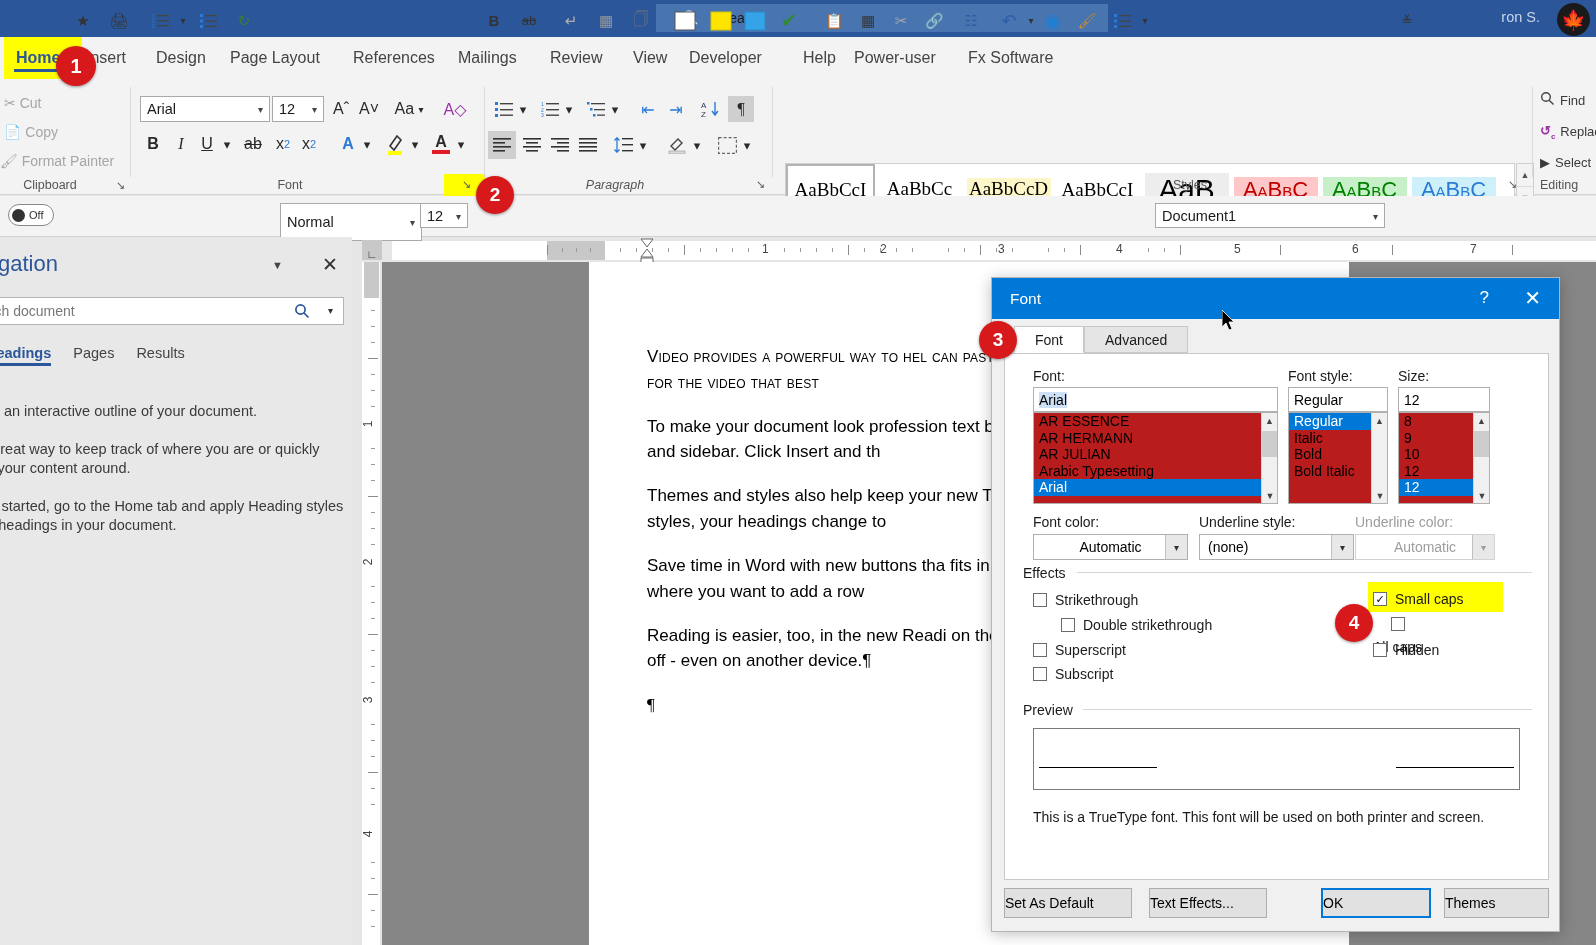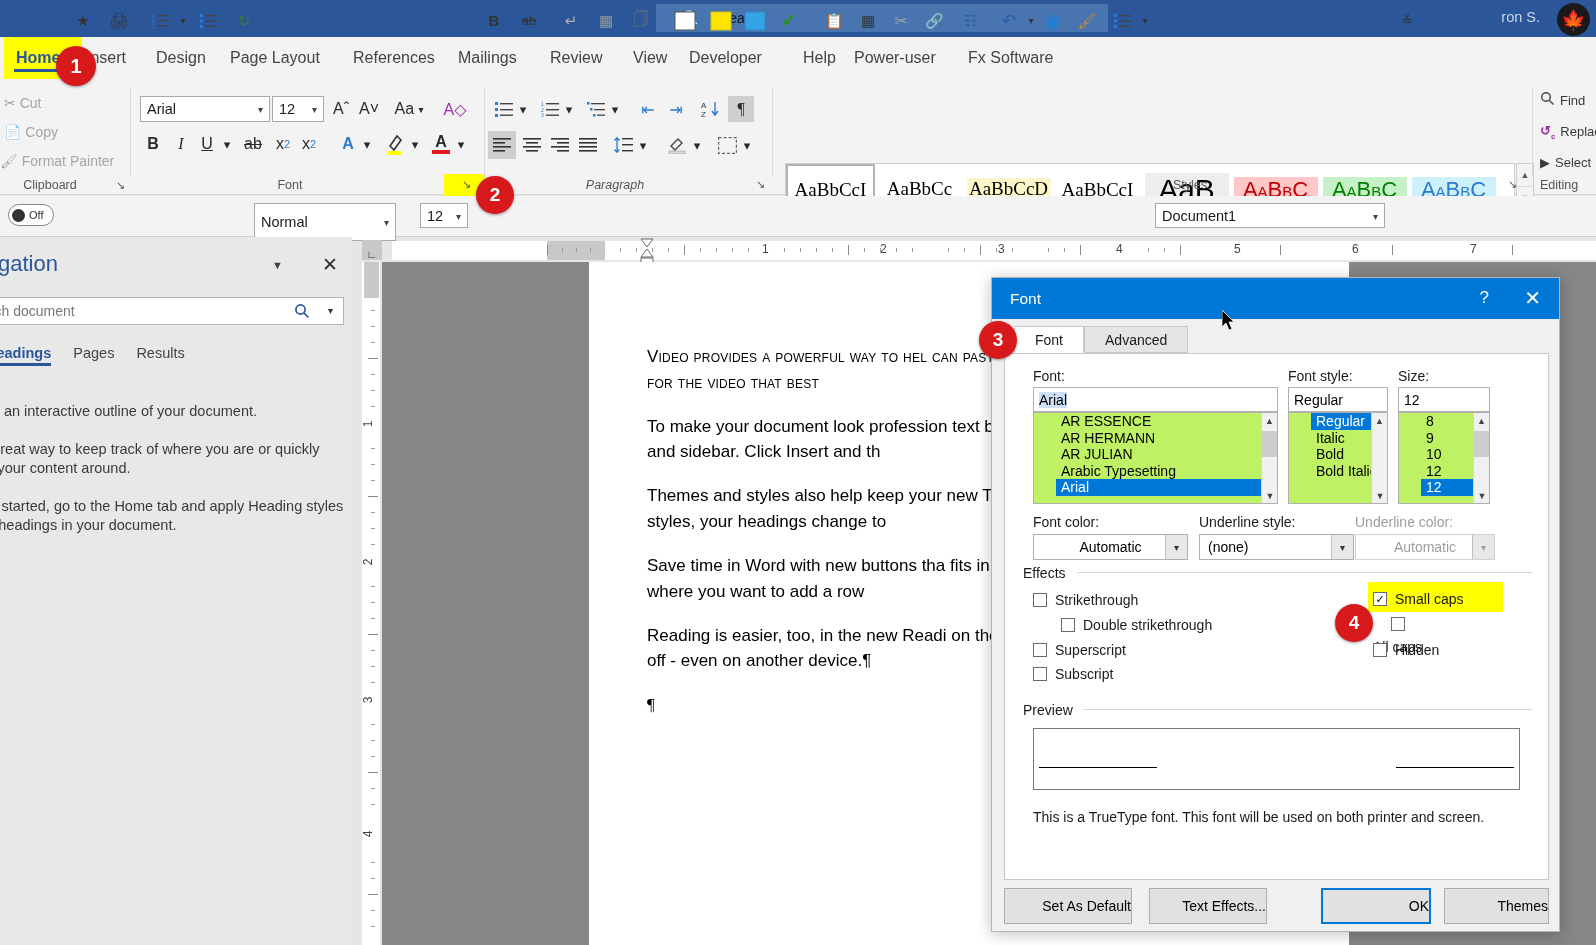--- a/index.html
+++ b/index.html
@@ -234,21 +234,21 @@
     background: #fff; border: 1px solid #c8c8c8;
   }
   .lbl { position: absolute; font-size: 14px; color: #1a1a1a; }
   .lbl.disabled { color: #9d9d9d; }
   .txtin {
     position: absolute; background: #fff; border: 1px solid #b0b0b0;
     font-size: 14px; color: #000; display: flex; align-items: center; padding-left: 5px;
   }
   .txtin.selected-text span { background: #cde0f5; }
   .listbox {
-    position: absolute; background: #bef264; border: 1px solid #b0b0b0; overflow: hidden; padding-left: 22px;
+    position: absolute; background: #b91c1c; border: 1px solid #b0b0b0; overflow: hidden;
   }
   .listbox .li {
     font-size: 14px; color: #000; padding-left: 5px; height: 16.5px;
     line-height: 16.5px; white-space: nowrap;
   }
   .listbox .li.sel { background: #0078d7; color: #fff; }
   .scroller {
     position: absolute; top: 0; width: 16px; background: #f0f0f0;
     border-left: 1px solid #d5d5d5;
   }
@@ -278,23 +278,23 @@
   .preview-box {
     position: absolute; left: 28px; top: 22px; width: 487px; height: 62px;
     border: 1px solid #7a7a7a; background: #fff;
   }
   .preview-line { position: absolute; top: 38px; height: 1px; background: #000; }
   .preview-word {
     position: absolute; left: 0; right: 0; top: 20px; text-align: center;
     font-size: 19px; font-family: "Liberation Serif", serif; letter-spacing: 0.5px;
   }
   .dlg-btn {
-    position: absolute; height: 36px; background: #e1e1e1; border: 1px solid #adadad;
+    position: absolute; height: 30px; background: #e1e1e1; border: 1px solid #adadad;
     font-size: 14px; color: #000; display: flex; align-items: center;
-    justify-content: flex-end;
+    justify-content: flex-start;
   }
   .dlg-btn.primary { border: 2px solid #0078d7; background: #e1e1e1; }
   .cursor-arrow { position: absolute; left: 1222px; top: 310px; }
 
   
   .badge {
     position: absolute; border-radius: 50%; background: #d7191c; color: #fff;
     font-weight: bold; display: flex; align-items: center; justify-content: center;
     box-shadow: 0 1px 3px rgba(0,0,0,.4);
   }
@@ -585,21 +585,21 @@
     <svg width="18" height="15" viewBox="0 0 18 15">
         <rect x="0" y="1" width="3" height="3" fill="#2b7bd4"></rect>
         <rect x="5" y="2" width="12" height="1.3" fill="#444"></rect>
         <rect x="0" y="6.5" width="3" height="3" fill="#2b7bd4"></rect>
         <rect x="5" y="7.5" width="12" height="1.3" fill="#444"></rect>
         <rect x="0" y="12" width="3" height="3" fill="#2b7bd4"></rect>
         <rect x="5" y="12.8" width="12" height="1.3" fill="#444"></rect>
       </svg>
   </div>
   <div class="tb2-btn" style="left:231px;color:#3a7a3a;">↻</div>
-  <div class="combo" style="left:254px;top:203px;width:142px;height:38px;">
+  <div class="combo" style="left:280px;top:203px;width:142px;height:38px;">
     <span>Normal</span>
     <span class="caret">▾</span>
   </div>
   <div class="combo" style="left:420px;top:203px;width:48px;height:25px;">
     <span>12</span>
     <span class="caret">▾</span>
   </div>
   <div class="tb2-btn" style="left:481px;font-weight:bold;">B</div>
   <div class="tb2-btn" style="left:516px;text-decoration:line-through;font-size:13px;">ab</div>
   <div class="tb2-btn" style="left:558px;color:#b0b0b0;">↵</div>

